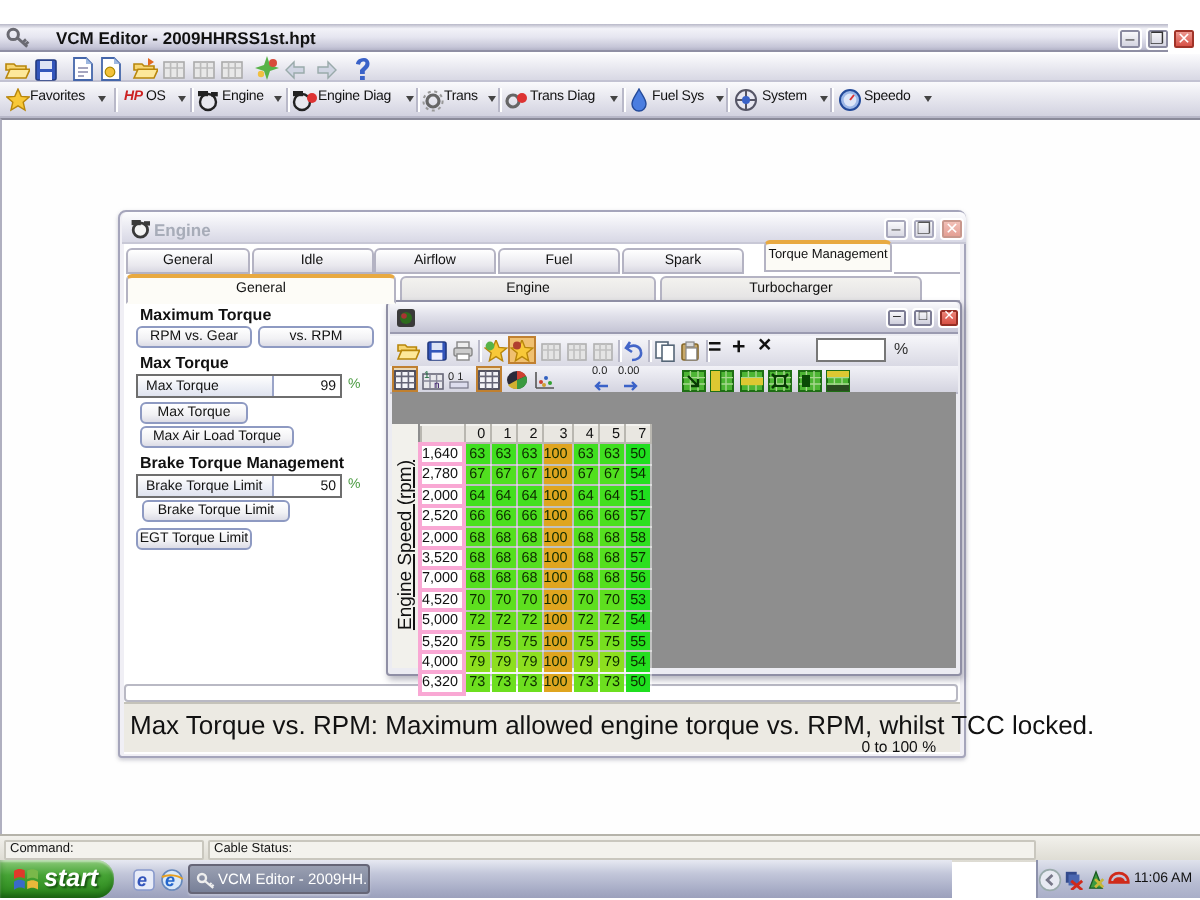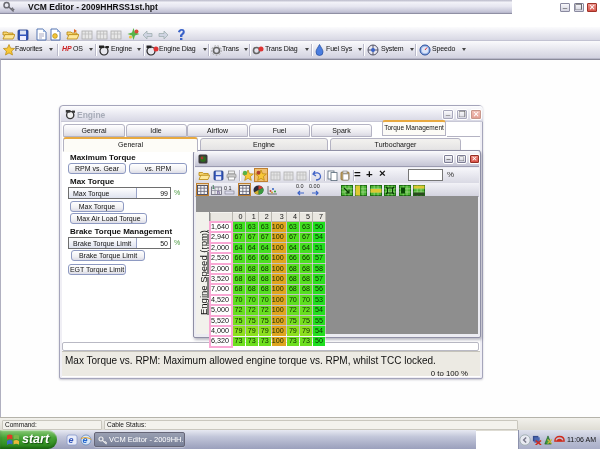--- a/index.html
+++ b/index.html
@@ -1,18 +1,18 @@
 <!DOCTYPE html>
 <html><head><meta charset="utf-8"><style>
 *{margin:0;padding:0;box-sizing:border-box}
 html,body{width:600px;height:450px;overflow:hidden;font-family:"Liberation Sans",sans-serif;background:#fff}
 .abs{position:absolute}
 #stage{position:relative;width:600px;height:450px;background:#fff}
 
-#titlebar{left:0;top:0;width:512px;height:14px;background:linear-gradient(#b8b8c8 0%,#f2f2f8 18%,#e6e6f0 50%,#c6c6d8 88%,#b4b4c8 100%);border-bottom:1px solid #8f8fa4}
+#titlebar{left:0;top:12px;width:584px;height:14px;background:linear-gradient(#b8b8c8 0%,#f2f2f8 18%,#e6e6f0 50%,#c6c6d8 88%,#b4b4c8 100%);border-bottom:1px solid #8f8fa4}
 #titletxt{left:28px;top:1.5px;font-size:8.5px;font-weight:bold;color:#111;letter-spacing:0}
 .wbtn{position:absolute;top:2px;width:12px;height:11px;border-radius:2px;border:1px solid #fff;box-shadow:0 0 0 1px #8a8aa0 inset;background:linear-gradient(#fdfdfe,#cfcfdd);color:#333;font-size:8px;line-height:9px;text-align:center}
 .wbtn.close{background:linear-gradient(#f0a29a,#d4473c);box-shadow:0 0 0 1px #a03328 inset;color:#fff}
 #menubar{left:0;top:14px;width:600px;height:13px;background:linear-gradient(#fbfbfd,#d8d8e4);border-bottom:1px solid #c2c2d2;font-size:7.5px;color:#111}
 #menubar span{position:absolute;top:3px}
 #toolbar1{left:0;top:27px;width:600px;height:14px;background:linear-gradient(#fbfbfd,#d8d8e4);border-bottom:1px solid #c2c2d2}
 #favbar{left:0;top:41px;width:600px;height:18px;background:linear-gradient(#fafafc,#d2d2e0);border-bottom:1px solid #b7b7c8;font-size:7px;color:#111}
 .favitem{position:absolute;top:4px;letter-spacing:-0.15px}
 .dn{position:absolute;top:7px;width:0;height:0;border-left:2.5px solid transparent;border-right:2.5px solid transparent;border-top:3px solid #444}
 .tsep{position:absolute;width:1px;background:#b9b9c9;box-shadow:1px 0 0 #fff}
@@ -53,21 +53,21 @@
 
 .grid{position:absolute;left:13px;top:16px;border-collapse:collapse;table-layout:fixed}
 .grid td{padding:0;font-size:7.2px;text-align:right;white-space:nowrap;height:8.5px;line-height:8.4px;overflow:hidden}
 .gh{width:13.1px;background:#e9e7e1;border:1px solid #b9b7b0;border-top:1px solid #f4f3ef;color:#111;padding-right:2px !important}
 .gh.corner{width:20.7px}
 .gr{background:#fff;border:2px solid #f9a8d4;color:#111;padding-right:2px !important}
 .gc{border:1px solid rgba(255,255,255,.45);color:#0d2b00;padding-right:2px !important}
 
 #ewstrip{left:0px;top:220px;width:417px;height:9px;background:#fff;border:1px solid #b9b9c4;border-radius:2px}
 #ewstatus{left:0px;top:229px;width:418px;height:25px;background:#eceae3;border-top:1px solid #c5c3ba}
-#ewstext{left:3px;top:3px;font-size:10px;white-space:nowrap;color:#111}
+#ewstext{left:3px;top:3px;font-size:13px;white-space:nowrap;color:#111}
 #ewrange{right:12px;top:17px;font-size:7.8px;white-space:nowrap;color:#111}
 
 #sbar{left:0;top:417px;width:600px;height:14px;background:linear-gradient(#f2f1ec,#dddbd2);border-top:1px solid #b5b3aa;font-size:6.5px;color:#111}
 #sbar .pane{position:absolute;top:2px;height:10px;background:#f3f2ed;border:1px solid #c9c7be;border-radius:1px}
 #tbar{left:0;top:430px;width:476px;height:19px;background:linear-gradient(#e7e9f2 0%,#c3c7da 35%,#a6abc5 80%,#9ba0bc)}
 #startbtn{position:absolute;left:0;top:0;width:57px;height:19px;border-radius:0 9px 9px 0;background:linear-gradient(#8ccb7a,#46a335 40%,#2e8a1f 85%,#26791a);box-shadow:0 -2px 3px rgba(0,50,0,.35) inset,0 1px 1px rgba(255,255,255,.5) inset;color:#fff;font-weight:bold;font-style:italic;font-size:12.5px;text-align:left;padding-left:22px;line-height:18px;text-shadow:1px 1px 1px rgba(0,40,0,.6)}
 #taskbtn{position:absolute;left:94px;top:2px;width:91px;height:15px;border-radius:2px;background:linear-gradient(#9aa0b2,#788098);border:1px solid #667;box-shadow:0 1px 1px rgba(255,255,255,.3);color:#fff;font-size:7.5px;line-height:14px;white-space:nowrap;overflow:hidden}
 #tray{position:absolute;left:518px;top:0;width:82px;height:19px;background:linear-gradient(#dfe2ec,#b7bcd2 60%,#a9aec8);border-left:1px solid #8d92ac;font-size:7px;color:#111;white-space:nowrap}
 </style></head>
 <body>
@@ -416,21 +416,21 @@
                   <td class="gr">1,640</td>
                   <td class="gc" style="background:#40df1f">63</td>
                   <td class="gc" style="background:#40df1f">63</td>
                   <td class="gc" style="background:#40df1f">63</td>
                   <td class="gc" style="background:#dfa51f">100</td>
                   <td class="gc" style="background:#40df1f">63</td>
                   <td class="gc" style="background:#40df1f">63</td>
                   <td class="gc" style="background:#1fdf1f">50</td>
                 </tr>
                 <tr>
-                  <td class="gr">2,940</td>
+                  <td class="gr">2,780</td>
                   <td class="gc" style="background:#51df1f">67</td>
                   <td class="gc" style="background:#51df1f">67</td>
                   <td class="gc" style="background:#51df1f">67</td>
                   <td class="gc" style="background:#dfa51f">100</td>
                   <td class="gc" style="background:#51df1f">67</td>
                   <td class="gc" style="background:#51df1f">67</td>
                   <td class="gc" style="background:#25df1f">54</td>
                 </tr>
                 <tr>
                   <td class="gr">2,000</td>

